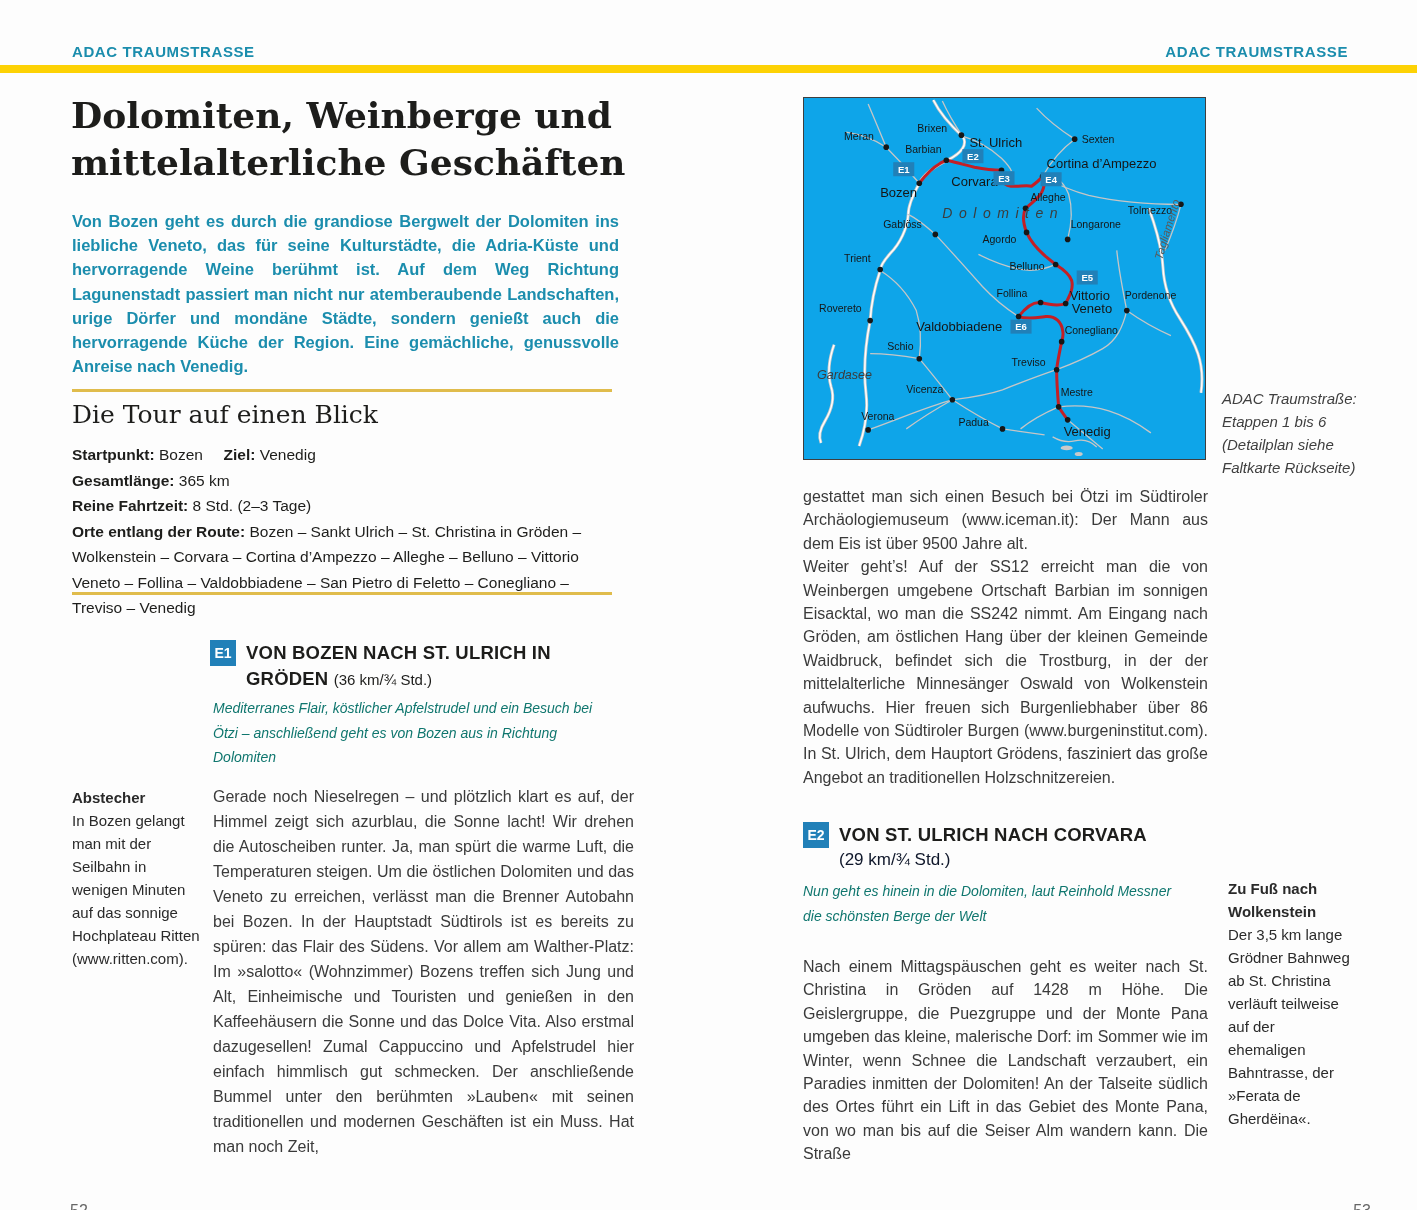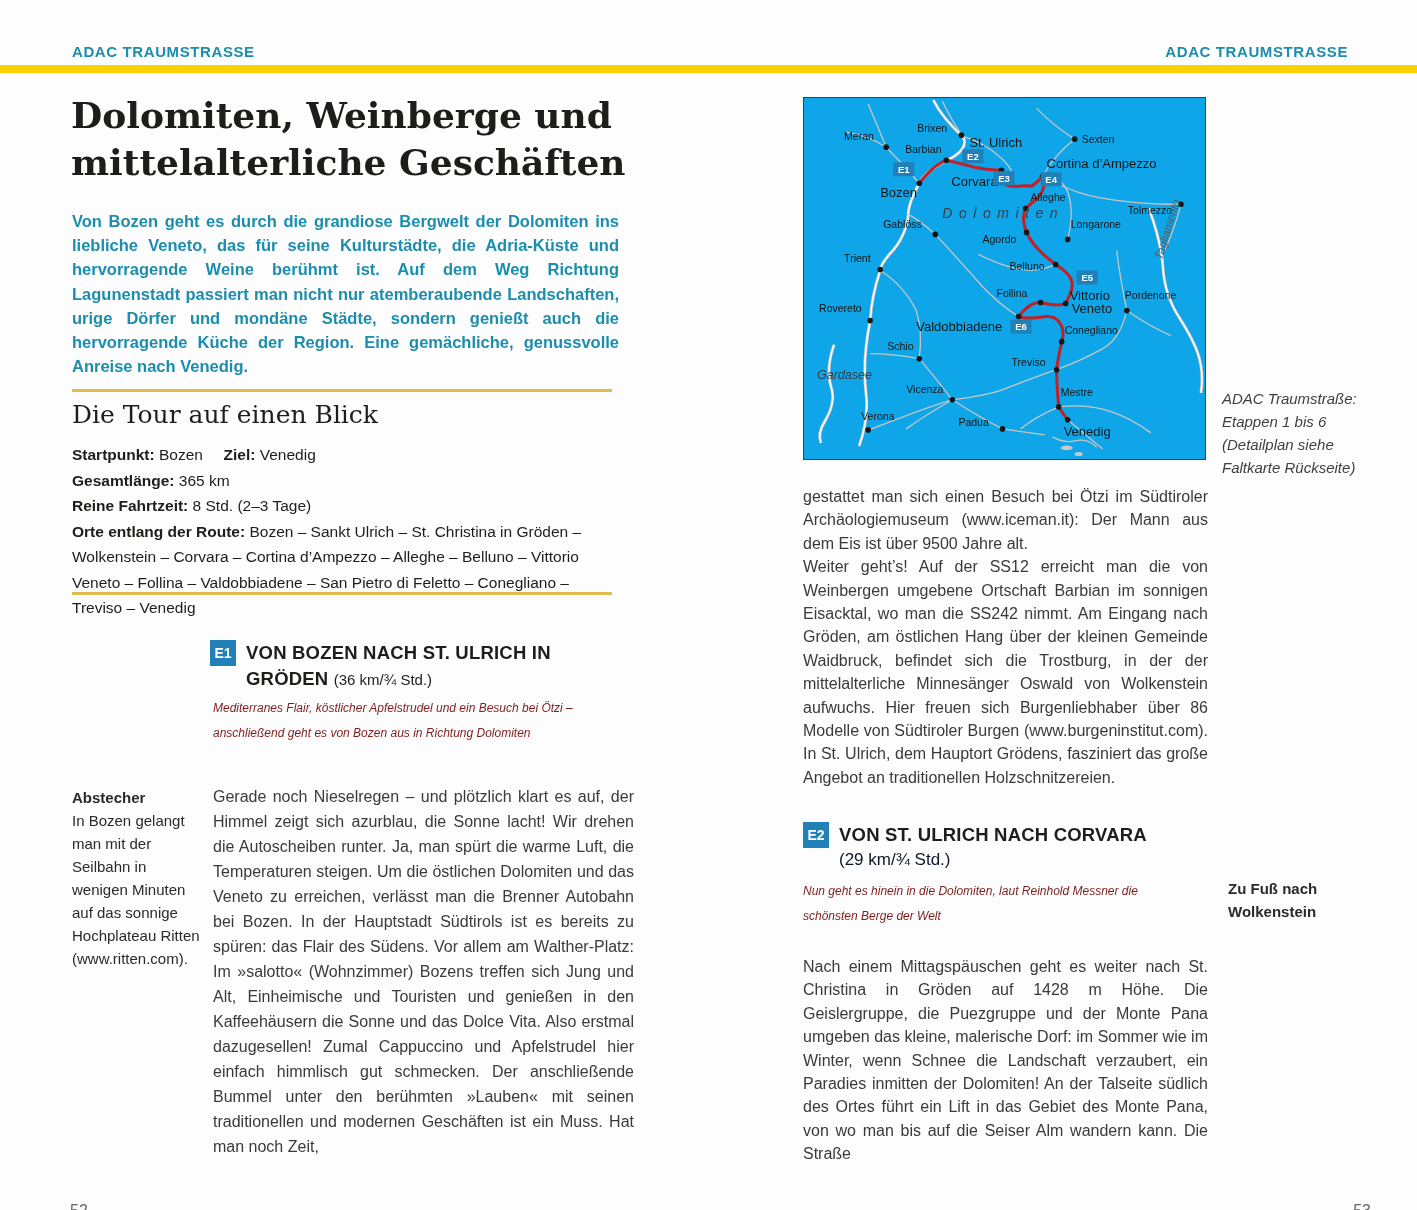--- a/index.html
+++ b/index.html
@@ -20,21 +20,21 @@
   .facts b{font-weight:bold}
   .gap{display:inline-block;width:12px}
   .ebadge{position:absolute;width:26px;height:26px;background:#2180b8;color:#fff;font-weight:bold;
           font-size:14px;text-align:center;line-height:26px;}
   .eb1{left:210px;top:640px}.eb2{left:803px;top:822px}
   .ehead{position:absolute;font-size:18.5px;font-weight:bold;color:#1d1d1b;line-height:26px;letter-spacing:.2px;}
   .eh1{left:246px;top:640px;width:392px}
   .eh2{left:839px;top:822px;width:400px}
   .edist{font-weight:normal;font-size:15px;letter-spacing:0;}
   .edist2{position:absolute;left:839px;top:850px;font-size:17px;color:#0f172a;}
-  .teaser{position:absolute;font-style:italic;font-size:12px;line-height:24.5px;color:#7f1d1d;}
+  .teaser{position:absolute;font-style:italic;font-size:14px;line-height:24.5px;color:#0f766e;}
   .t1{left:213px;top:696px;width:400px}
   .t2{left:803px;top:879px;width:378px}
   .sidebar{position:absolute;font-size:15px;line-height:23px;color:#2a2a2a;}
   .sb-abstecher{left:72px;top:786px;width:134px}
   .sb-right{left:1228px;top:877px;width:128px}
   .sb-title{font-weight:bold;}
   .sb-text{}
   .bodytext{position:absolute;font-size:16px;color:#3a3a3a;text-align:justify;}
   .b1{left:213px;top:784px;width:421px;line-height:25px;}
   .rp1{left:803px;top:485px;width:405px;line-height:23.4px;}
@@ -242,18 +242,19 @@
 
   <div class="ebadge eb2">E2</div>
   <div class="ehead eh2">VON ST. ULRICH NACH CORVARA</div>
   <div class="edist2">(29 km/¾ Std.)</div>
   <div class="teaser t2">Nun geht es hinein in die Dolomiten, laut Reinhold Messner die schönsten Berge der Welt</div>
 
   <div class="bodytext rp3">Nach einem Mittagspäuschen geht es weiter nach St. Christina in Gröden auf 1428 m Höhe. Die Geislergruppe, die Puezgruppe und der Monte Pana umgeben das kleine, malerische Dorf: im Sommer wie im Winter, wenn Schnee die Landschaft verzaubert, ein Paradies inmitten der Dolomiten! An der Talseite südlich des Ortes führt ein Lift in das Gebiet des Monte Pana, von wo man bis auf die Seiser Alm wandern kann. Die Straße</div>
 
   <div class="sidebar sb-right">
     <div class="sb-title">Zu Fuß nach Wolkenstein</div>
+    <div class="sb-text">Der 3,5 km lange Grödner Bahnweg ab St. Christina verläuft teilweise auf der ehemaligen Bahntrasse, der »Ferata de Gherdëina«.</div>
   </div>
 
   <div class="pagenum pn-l">52</div>
   <div class="pagenum pn-r">53</div>
 
 </div>
 
 </body></html>

